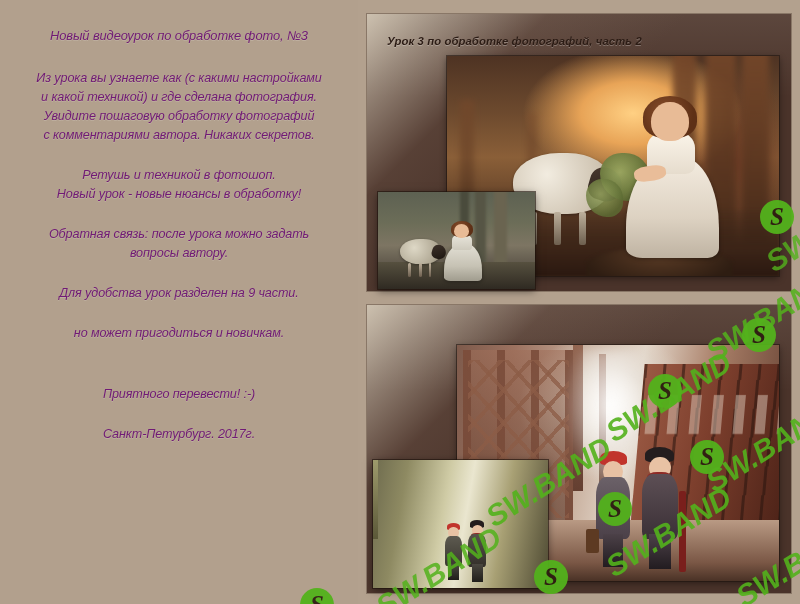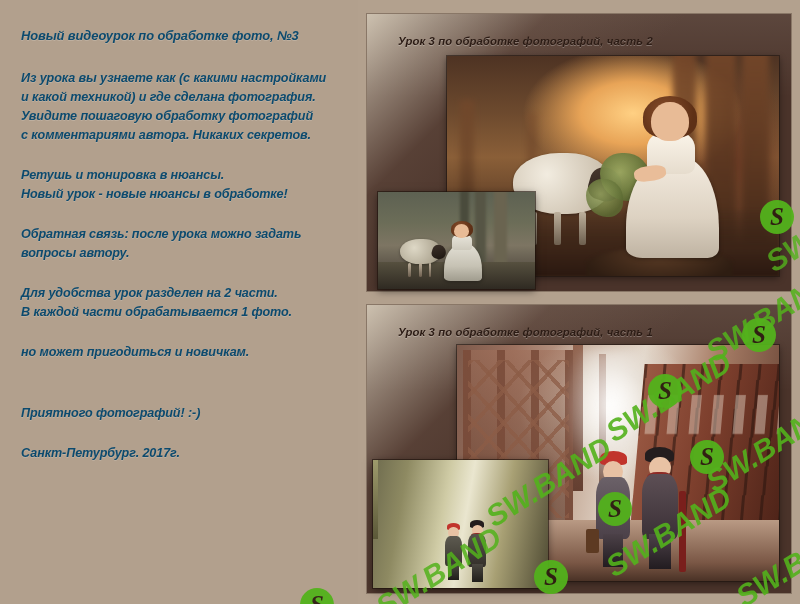--- a/index.html
+++ b/index.html
@@ -12,22 +12,23 @@
 
   
   #left-panel{
     position:absolute;left:0;top:0;width:358px;height:604px;
     background:#b2a08d;
     display:flex;flex-direction:column;align-items:center;
     padding-top:26px;box-sizing:border-box;
   }
   .para{
     width:316px;margin:0 0 0 0;
-    color:#0c4a6e;
-    font-style:italic;font-weight:bold;
+    text-align:center;
+    color:#701a75;
+    font-style:italic;font-weight:normal;
     font-size:12.6px;line-height:19px;
     letter-spacing:-0.1px;
     text-shadow:0 1px 0 rgba(255,255,255,.16);
   }
   .para.title{font-size:12.9px;}
   .gap-lg{height:24px;}
   .gap-md{height:21px;}
 
   
   .photo-panel{
@@ -40,21 +41,21 @@
     background:
       linear-gradient(135deg, rgba(214,203,185,.92) 0%, rgba(214,203,185,.55) 11%,
         rgba(150,125,108,.18) 26%, rgba(0,0,0,0) 46%),
       linear-gradient(180deg, rgba(255,245,230,.10) 0%, rgba(0,0,0,0) 30%);
     pointer-events:none;
   }
   #panel-top{top:14px;height:277px;}
   #panel-bottom{top:305px;height:288px;}
 
   .panel-heading{
-    position:absolute;z-index:5;left:31px;top:21px;
+    position:absolute;z-index:5;left:20px;top:21px;
     color:#2c1c15;font-style:italic;font-weight:bold;
     font-size:11.3px;letter-spacing:.1px;white-space:nowrap;
     text-shadow:0 1px 0 rgba(255,255,255,.25);
   }
 
   
   .photo-main{
     position:absolute;z-index:2;overflow:hidden;
     box-shadow:0 0 0 1px rgba(30,18,12,.55), 0 2px 7px rgba(0,0,0,.45);
   }
@@ -241,45 +242,44 @@
 
     <div class="para">
       <div>Из урока вы узнаете как (с какими настройками</div>
       <div>и какой техникой) и где сделана фотография.</div>
       <div>Увидите пошаговую обработку фотографий</div>
       <div>с комментариями автора. Никаких секретов.</div>
     </div>
     <div class="gap-md"></div>
 
     <div class="para">
-      <div>Ретушь и тонировка в нюансы.</div>
-      <div>Новый урок - новые нюансы в обработке!</div>
+      <div>Ретушь и техникой в фотошоп.</div>
+      <div>Новый урок - новые нюансы в обработку!</div>
     </div>
     <div class="gap-md"></div>
 
     <div class="para">
       <div>Обратная связь: после урока можно задать</div>
       <div>вопросы автору.</div>
     </div>
     <div class="gap-md"></div>
 
     <div class="para">
-      <div>Для удобства урок разделен на 2 части.</div>
-      <div>В каждой части обрабатывается 1 фото.</div>
+      <div>Для удобства урок разделен на 9 части.</div>
     </div>
     <div class="gap-md"></div>
 
     <div class="para">
       <div>но может пригодиться и новичкам.</div>
     </div>
     <div class="gap-md"></div>
 
     <div class="gap-md"></div>
 
-    <div class="para">Приятного фотографий! :-)</div>
+    <div class="para">Приятного перевести! :-)</div>
     <div class="gap-md"></div>
 
     <div class="para">Санкт-Петурбург. 2017г.</div>
   </div>
 
   <div class="photo-panel" id="panel-top">
     <div class="panel-heading">Урок 3 по обработке фотографий, часть 2</div>
 
     <div class="photo-main" id="photo-top-main">
       <div class="ph sunset-bg">
@@ -331,21 +331,20 @@
           <div class="dress" style="background:linear-gradient(180deg,#e3e0d5,#c6c2b4 60%,#a09c8e);"></div>
           <div class="torso" style="background:linear-gradient(180deg,#e9e6dc,#cecabd);"></div>
           <div class="hair"></div>
           <div class="head"></div>
         </div>
       </div>
     </div>
   </div>
 
   <div class="photo-panel" id="panel-bottom">
-    <div class="panel-heading">Урок 3 по обработке фотографий, часть 1</div>
 
     <div class="photo-main" id="photo-bottom-main">
       <div class="ph station-bg">
         <div class="truss"></div>
         <div class="beam" style="left:36%;top:0;width:3%;height:62%;"></div>
         <div class="beam" style="left:44%;top:4%;width:2.4%;height:56%;opacity:.7;"></div>
         <div class="smoke"></div>
         <div class="train"></div>
         <div class="platform"></div>
 

